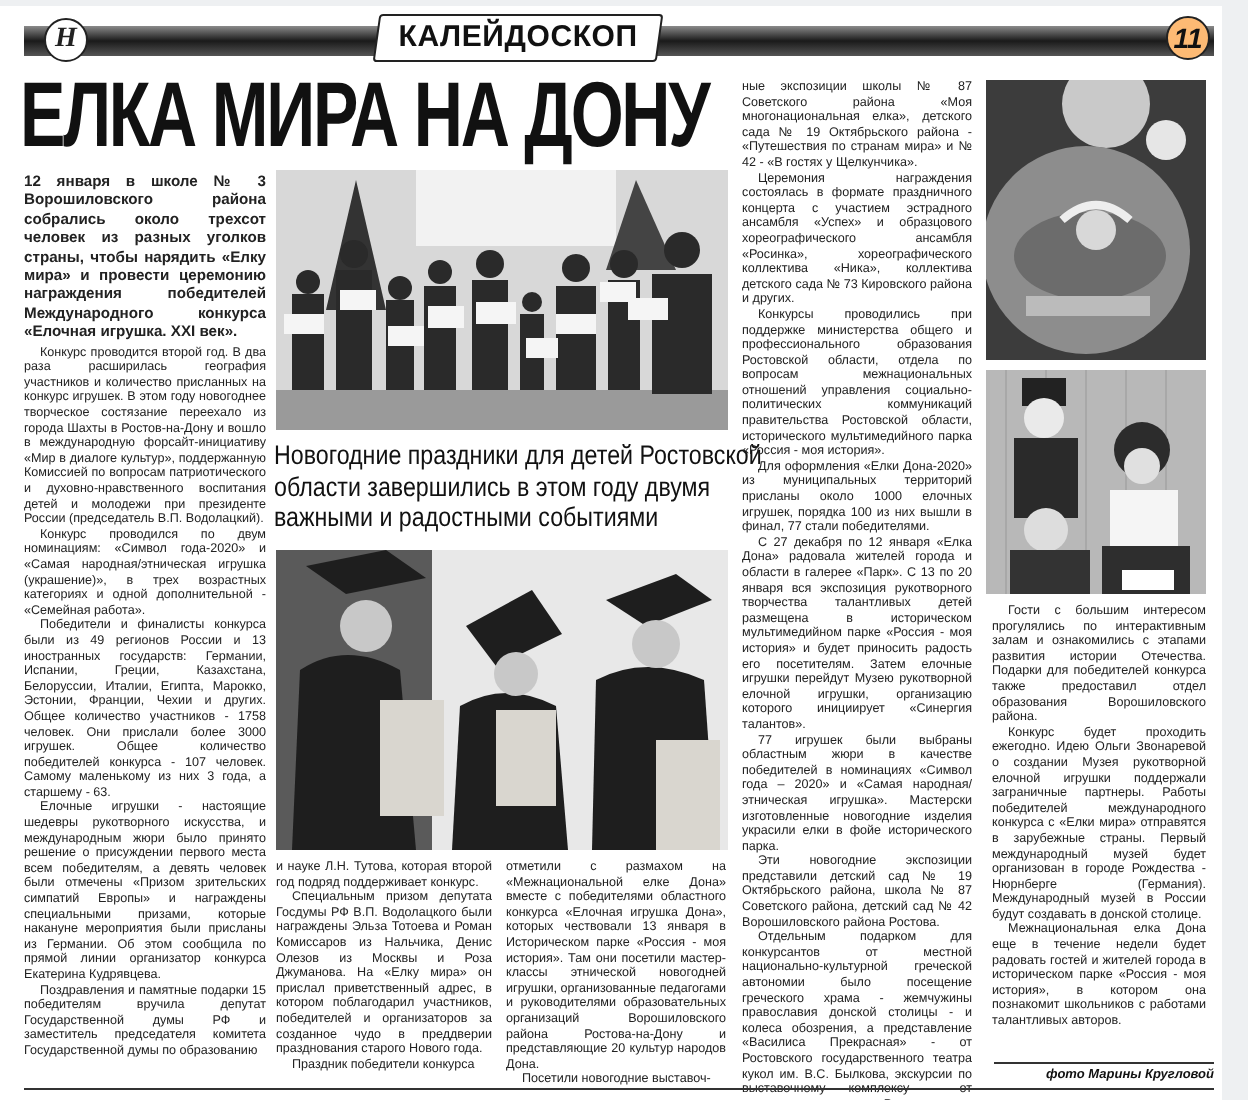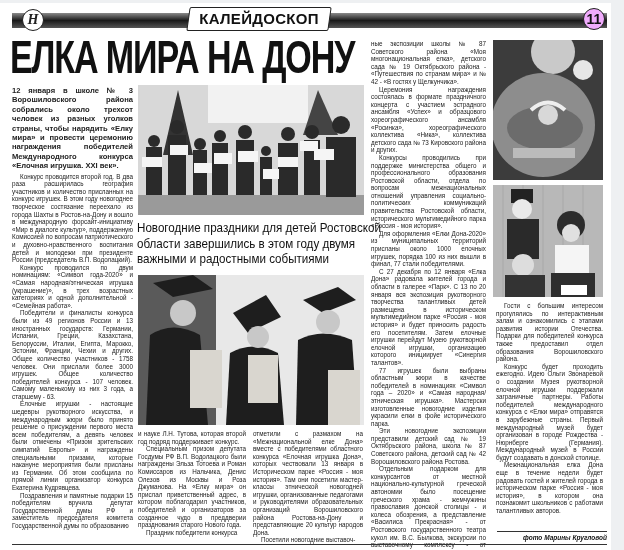--- a/index.html
+++ b/index.html
@@ -11,22 +11,22 @@
   .header-bar { position: absolute; left: 12px; top: 10px; width: 595px; height: 15px;
     background: linear-gradient(#8a8a8a, #1a1a1a 50%, #555); }
   .logo { position: absolute; left: 22px; top: 6px; width: 22px; height: 22px; border-radius: 50%;
     background: #fff; border: 1.5px solid #222; display: flex; align-items: center; justify-content: center;
     font-family: "Liberation Serif", serif; font-style: italic; font-weight: bold; font-size: 14px; color: #222; }
   .section-tab { position: absolute; left: 188px; top: 4px; width: 142px; height: 24px; background: #fff;
     border: 1.5px solid #222; border-radius: 2px; transform: skewX(-8deg); }
   .section-tab span { display: block; transform: skewX(8deg); text-align: center; font-weight: bold;
     font-size: 15px; line-height: 21px; letter-spacing: 0.3px; }
   .page-num { position: absolute; left: 583px; top: 5px; width: 22px; height: 22px; border-radius: 50%;
-    background: #f0abfc; border: 1.5px solid #222; font-weight: bold; font-size: 14px; display: flex;
-    align-items: center; justify-content: center; }
+    background: #fdba74; border: 1.5px solid #222; font-weight: bold; font-size: 14px; display: flex;
+    align-items: center; justify-content: center; font-style: italic; }
 
   
   .headline { position: absolute; left: 10px; top: 31px; width: 355px; font-family: "Liberation Sans", sans-serif;
     font-weight: bold; font-size: 46px; line-height: 46px; letter-spacing: -1.5px; transform: scaleX(0.74);
     transform-origin: left top; white-space: nowrap; }
 
   .col { position: absolute; font-size: 6.3px; line-height: 7.6px; text-align: justify; color: #222; }
   .col p { text-indent: 8px; margin-bottom: 0; }
   .lead { font-weight: bold; font-size: 7.6px; line-height: 9.4px; text-align: justify; margin-bottom: 2px; }
 

